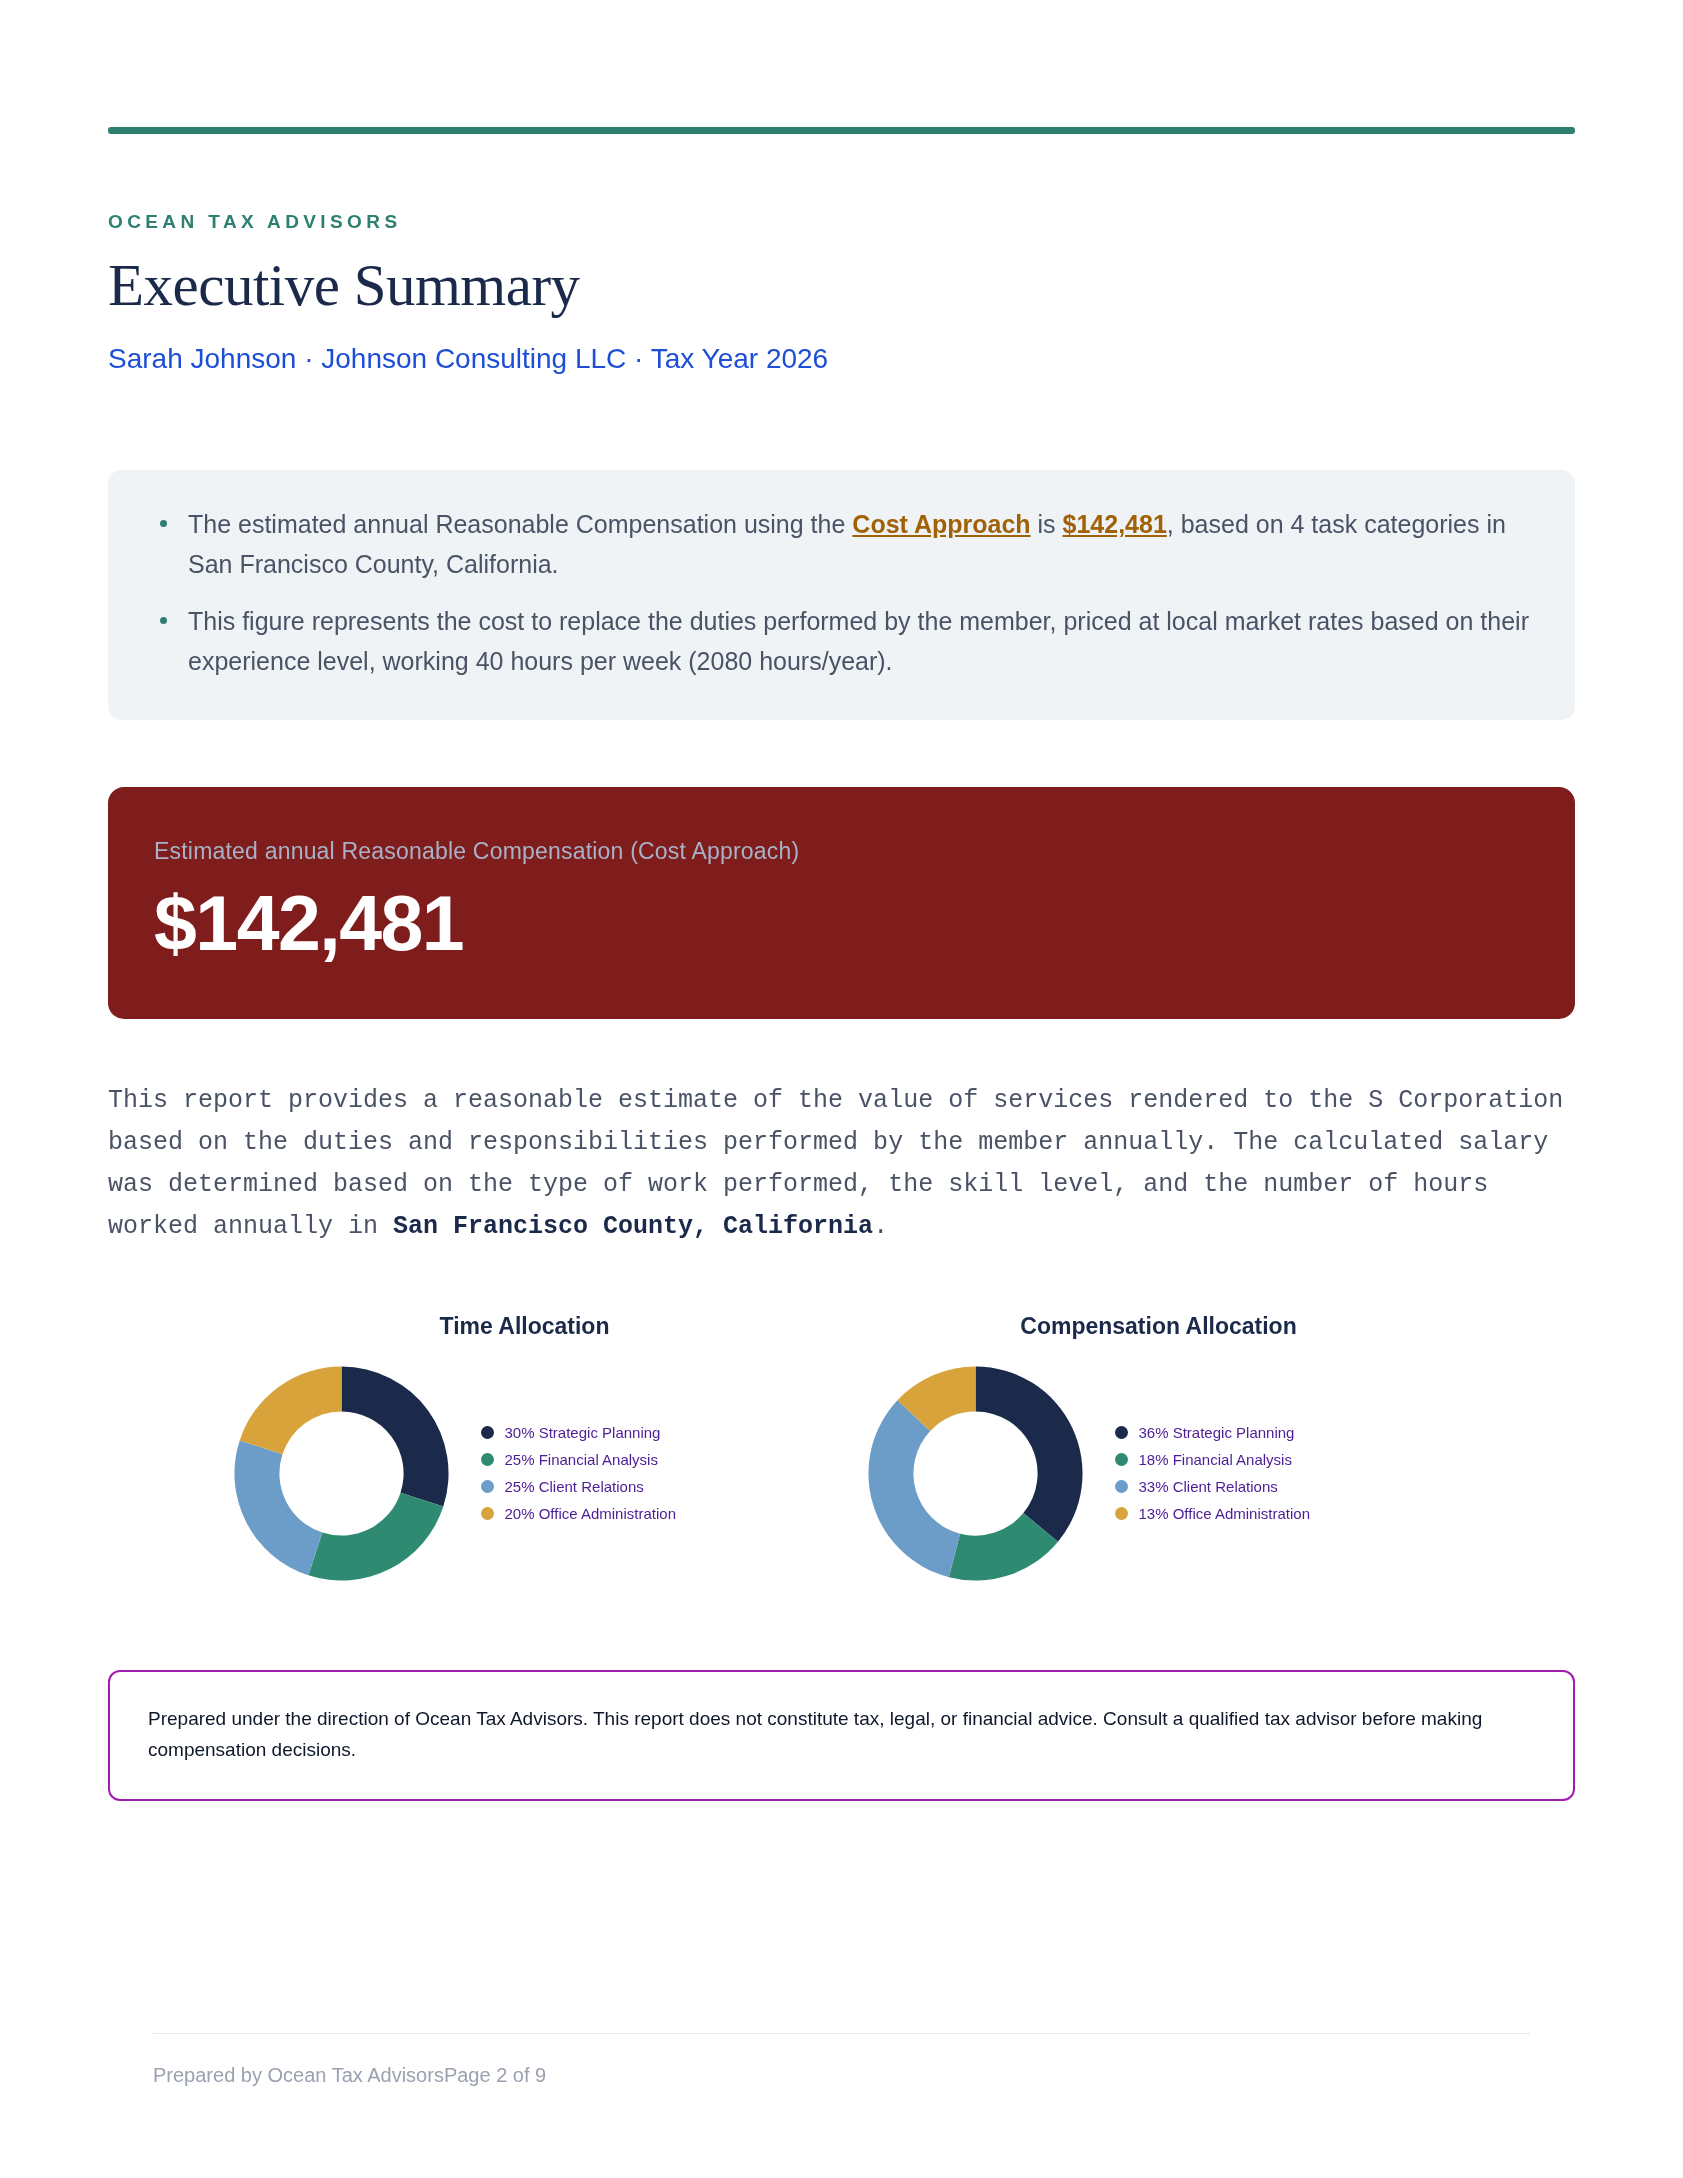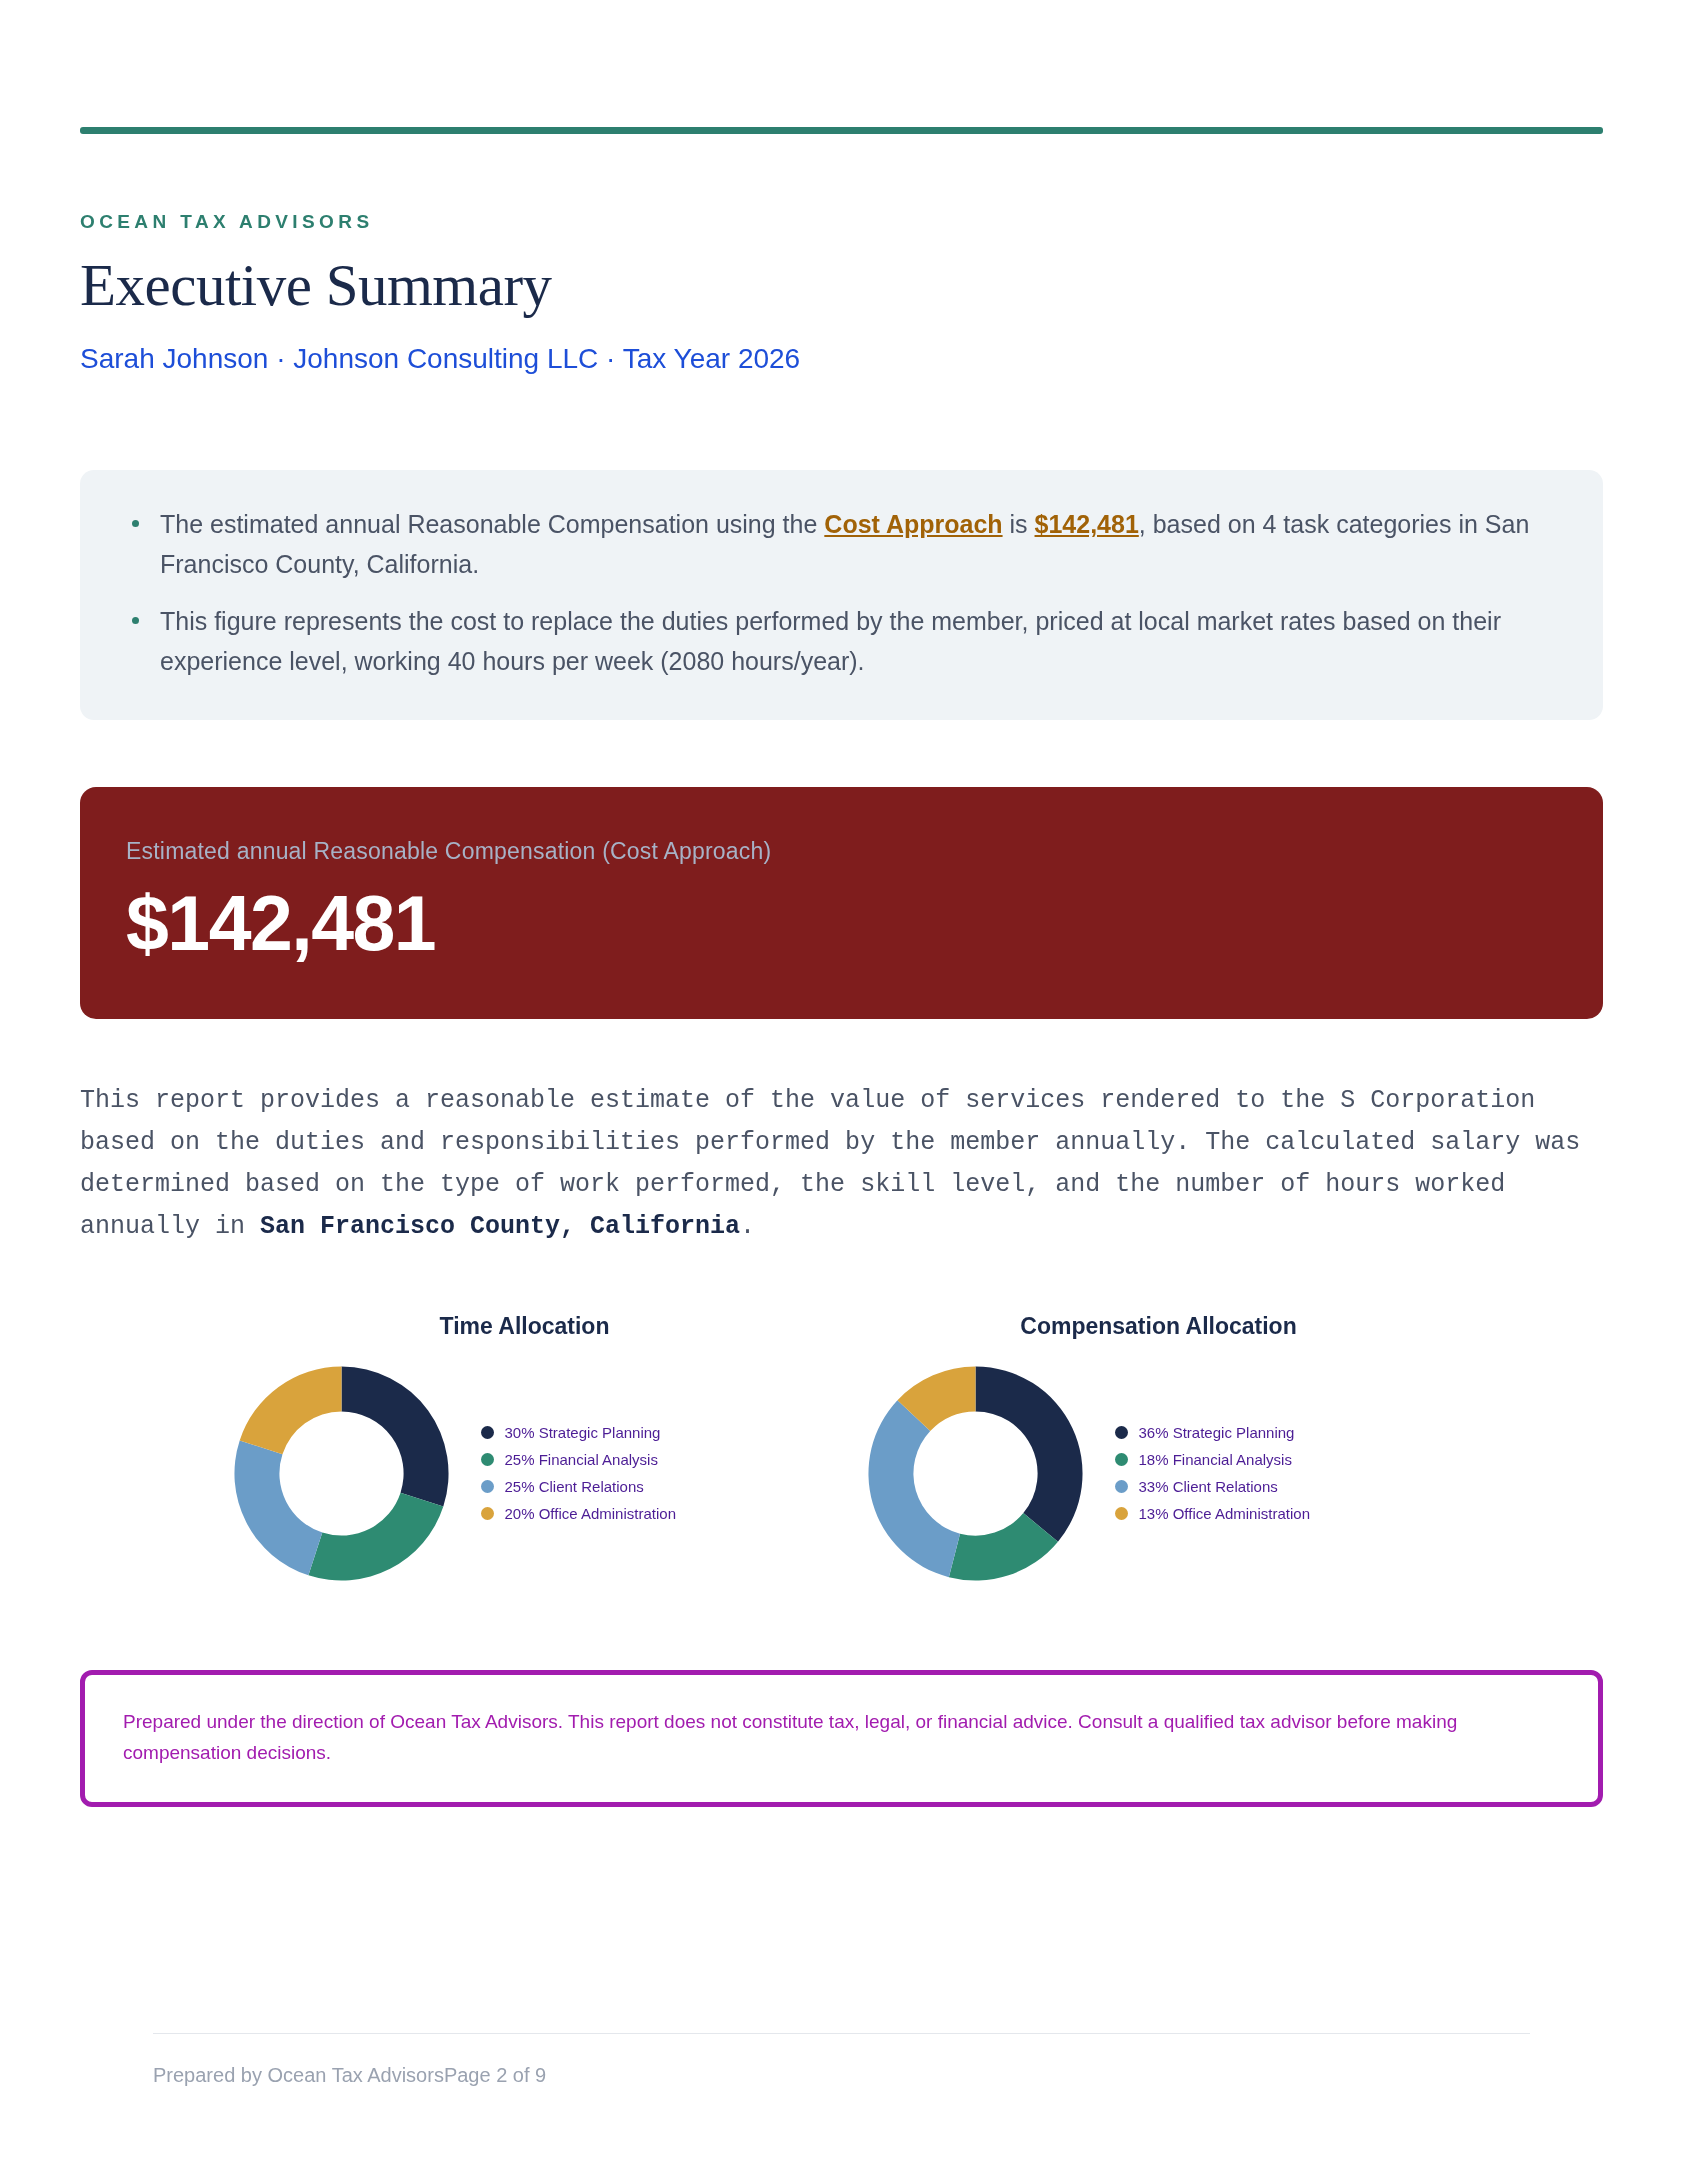--- a/index.html
+++ b/index.html
@@ -14,21 +14,21 @@
     color: #3d4657;
     position: relative;
     overflow: hidden;
   }
   .page {
     position: absolute;
     left: 0; top: 0;
     width: 1683px;
     height: 2178px;
     box-sizing: border-box;
-    padding: 0 80px;
+    padding: 0 108px;
   }
   
   .top-rule {
     margin-top: 127px;
     height: 7px;
     background: #2d7f6f;
     border-radius: 3px;
   }
   .eyebrow {
     margin-top: 77px;
@@ -168,26 +168,26 @@
   .legend-dot {
     width: 13px;
     height: 13px;
     border-radius: 50%;
     margin-right: 11px;
     flex: none;
   }
   
   .disclaimer {
     margin-top: 85px;
-    border: 5px solid #a21caf;
+    border: 2px solid #a21caf;
     border-radius: 12px;
     padding: 32px 38px 34px 38px;
     font-size: 19px;
     line-height: 1.62;
-    color: #a21caf;
+    color: #0f172a;
   }
   
   .footer {
     position: absolute;
     left: 153px;
     right: 153px;
     bottom: 91px;
   }
   .footer-rule {
     height: 1px;

